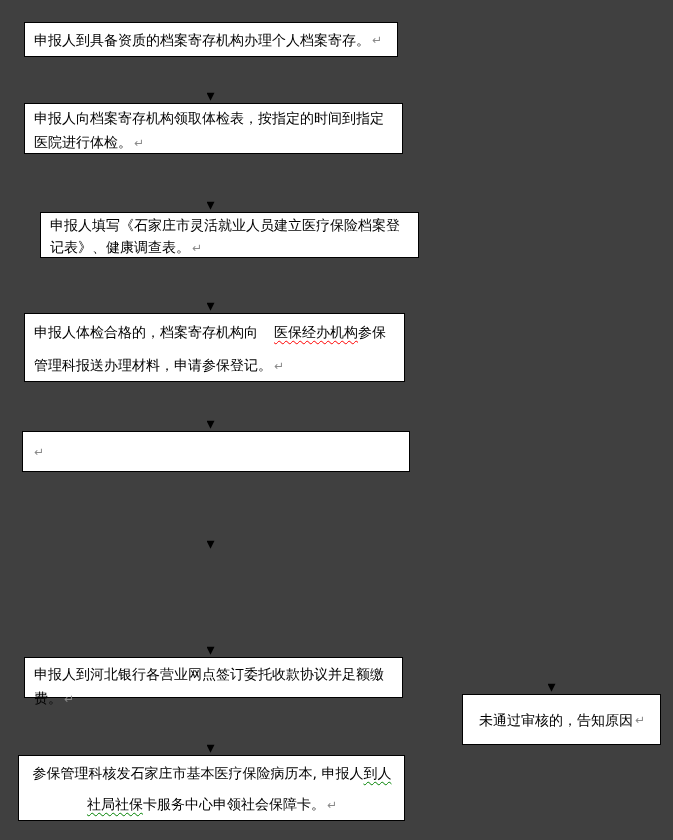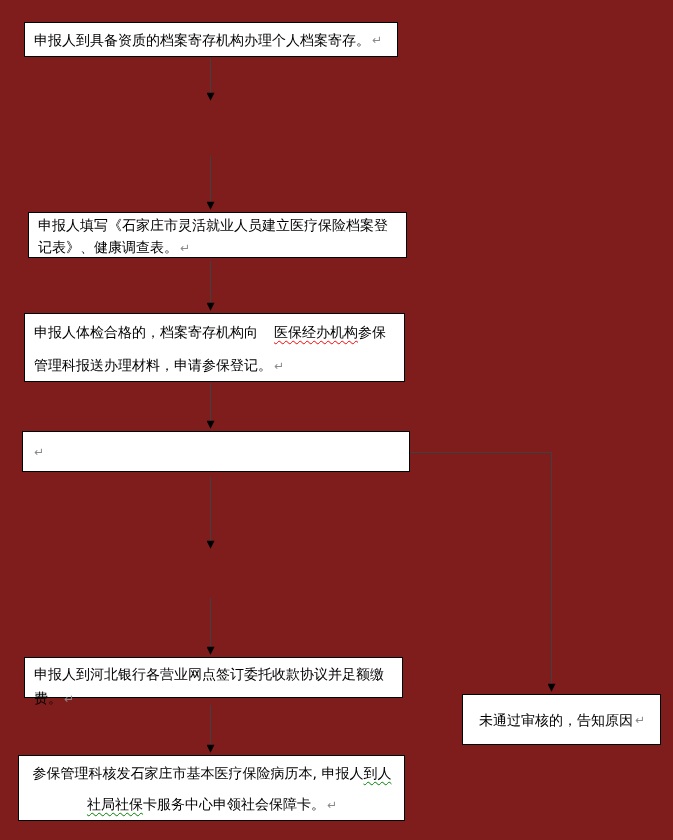--- a/index.html
+++ b/index.html
@@ -1,20 +1,20 @@
 <!DOCTYPE html>
 <html><head>
 <meta charset="utf-8">
 <style>
   html, body { margin: 0; padding: 0; background: #ffffff; }
   #canvas {
     position: relative;
     width: 673px;
     height: 840px;
-    background: #7f1d1d;
+    background: #404040;
     font-family: "DejaVu Sans", sans-serif;
     font-size: 14px;
     color: #000000;
     overflow: hidden;
   }
   .box {
     position: absolute;
     border: 1px solid #000000;
     background: #ffffff;
     box-sizing: border-box;
@@ -39,21 +39,21 @@
   .squiggle-green {
     text-decoration-line: underline;
     text-decoration-style: wavy;
     text-decoration-color: #008000;
     text-decoration-thickness: 1px;
     text-underline-offset: 3px;
   }
   
   #box-archive   { left: 24px;  top: 22px;  width: 374px; height: 35px; }
   #box-exam      { left: 24px;  top: 103px; width: 379px; height: 51px; padding-top: 2px; }
-  #box-forms     { left: 28px;  top: 212px; width: 379px; height: 46px; line-height: 22px; padding-top: 1px; }
+  #box-forms     { left: 40px;  top: 212px; width: 379px; height: 46px; line-height: 22px; padding-top: 1px; }
   #box-submit    { left: 24px;  top: 313px; width: 381px; height: 69px; line-height: 33px; padding-top: 2px; }
   #box-review    { left: 22px;  top: 431px; width: 388px; height: 41px; }
   #box-notice    { left: 24px;  top: 551px; width: 379px; height: 46px; padding-top: 4px; }
   #box-bank      { left: 24px;  top: 657px; width: 379px; height: 41px; padding-top: 4px; }
   #box-cards     { left: 18px;  top: 755px; width: 387px; height: 66px; line-height: 31px; padding-top: 2px; text-align: center; }
   #box-reject    { left: 462px; top: 694px; width: 199px; height: 51px; }
   #connector-layer { position: absolute; left: 0; top: 0; }
 </style>
 </head>
 <body>
@@ -76,20 +76,23 @@
       <line x1="210.5" y1="705" x2="210.5" y2="752" marker-end="url(#arrowhead)"></line>
       <path d="M410,452.5 L551.5,452.5 L551.5,691" marker-end="url(#arrowhead)"></path>
     </g>
   </svg>
 
   <div class="box vcenter" id="box-archive">
     <span>申报人到具备资质的档案寄存机构办理个人档案寄存。</span>
       <span class="mark">↵</span>
   </div>
 
+  <div class="box" id="box-exam">
+    <span>申报人向档案寄存机构领取体检表，按指定的时间到指定医院进行体检。</span><span class="mark">↵</span>
+  </div>
 
   <div class="box" id="box-forms">
     <span>申报人填写《石家庄市灵活就业人员建立医疗保险档案登记表》、健康调查表。</span><span class="mark">↵</span>
   </div>
 
   <div class="box" id="box-submit">
     <span>申报人体检合格的，档案寄存机构向</span><span class="squiggle-red">医保经办机构</span><span>参保管理科报送办理材料，申请参保登记。</span><span class="mark">↵</span>
   </div>
 
   <div class="box vcenter" id="box-review">

